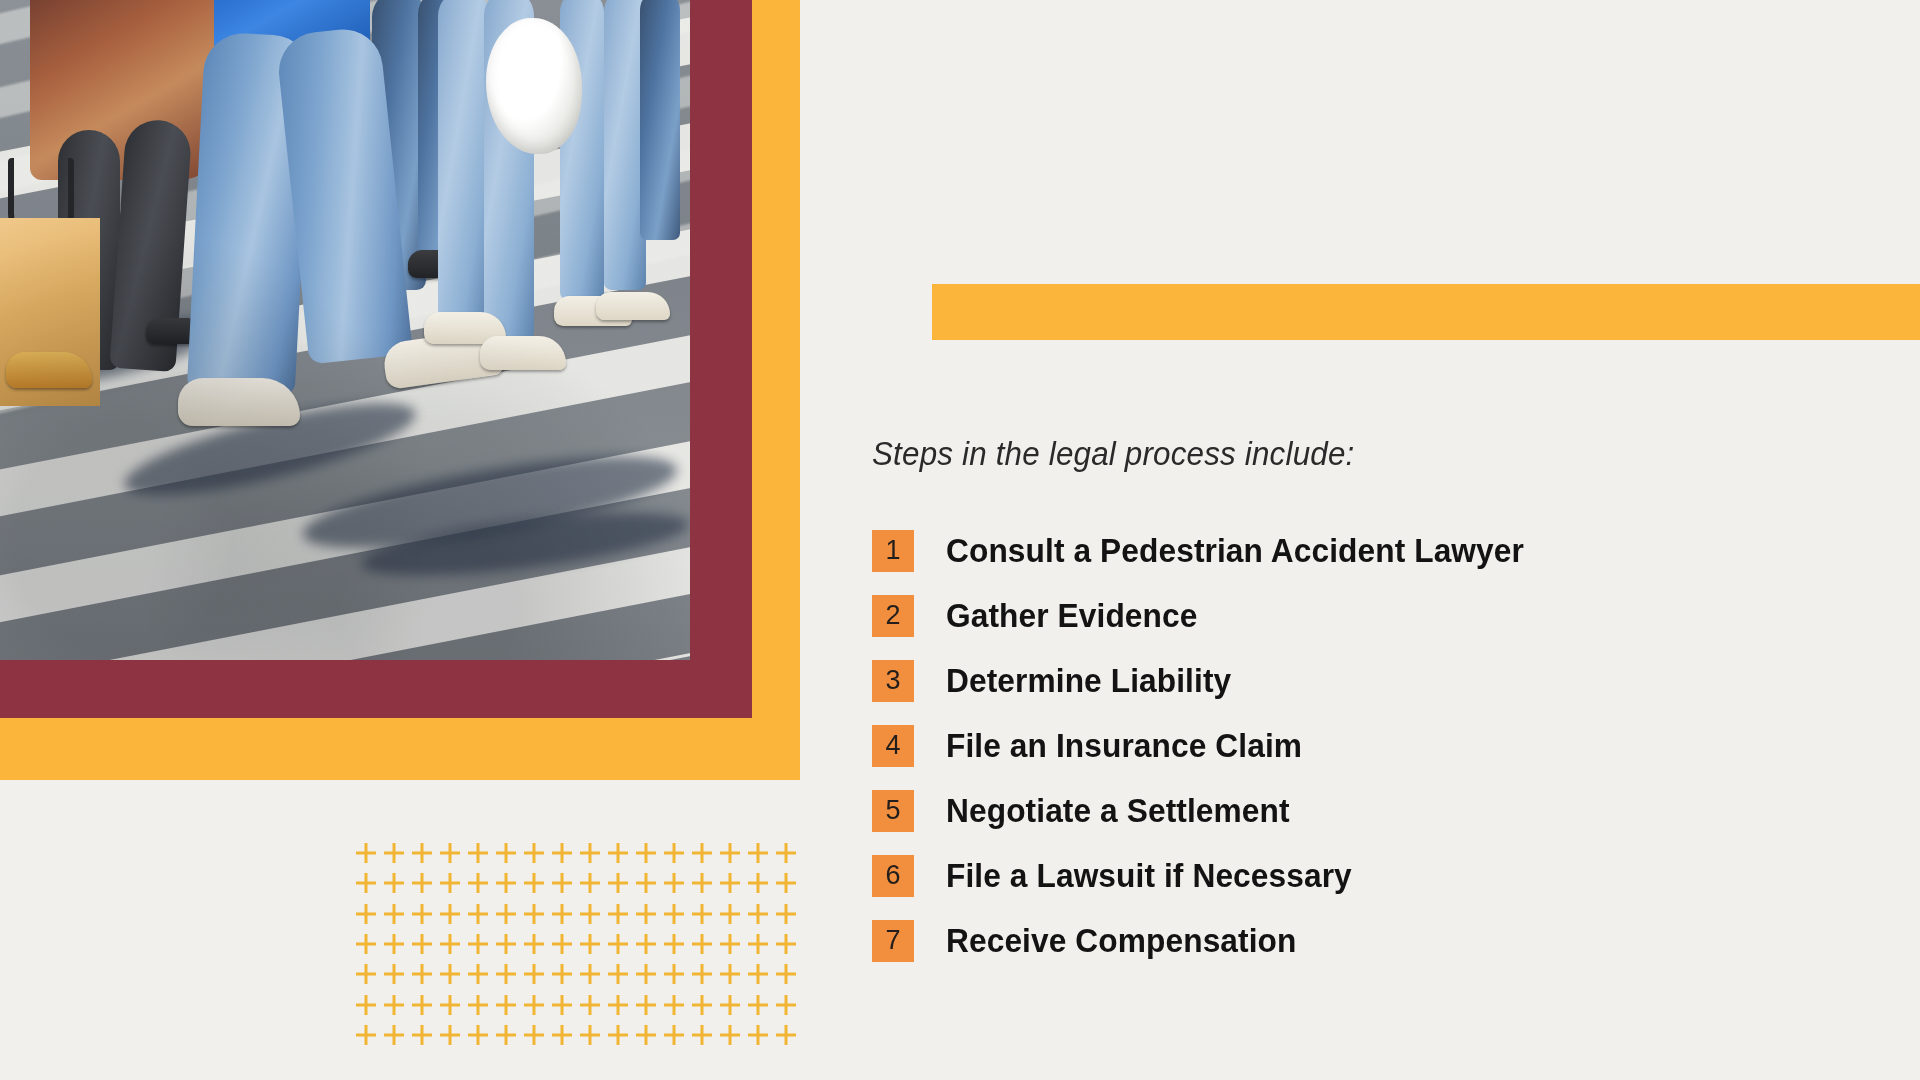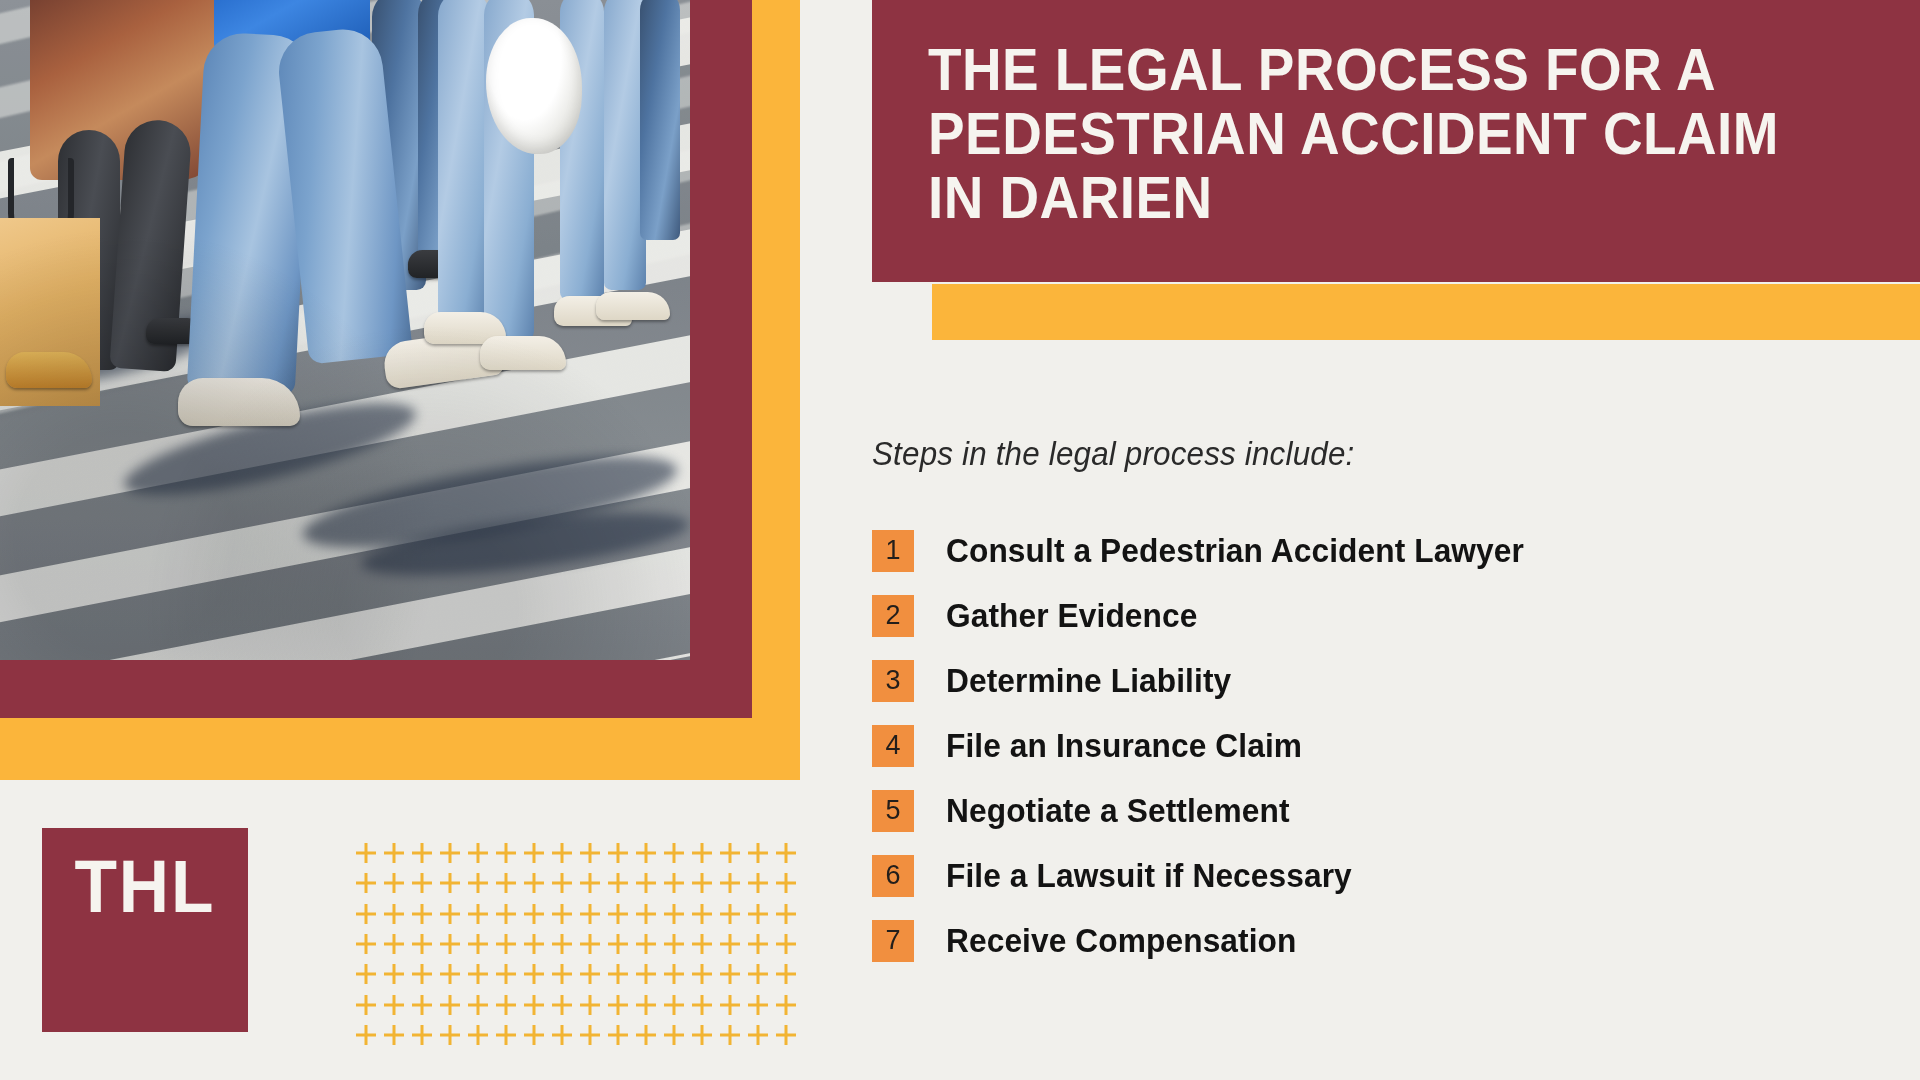--- a/index.html
+++ b/index.html
@@ -199,23 +199,20 @@
 
     <div class="leg denim-c" style="left:438px;top:-10px;width:52px;height:330px;"></div>
     <div class="leg denim-c" style="left:484px;top:-10px;width:50px;height:350px;"></div>
     <div class="bag-plastic" style="left:486px;top:18px;width:96px;height:136px;"></div>
     <div class="shoe" style="left:424px;top:312px;width:82px;height:32px;"></div>
     <div class="shoe" style="left:480px;top:336px;width:86px;height:34px;"></div>
 
     <div class="asphalt-tex"></div>
   </div>
 
-  <div class="logo-box">
-    <span class="logo-text">THL</span>
-  </div>
 
   <div class="plus-grid">
       <span class="plus"></span>
       <span class="plus"></span>
       <span class="plus"></span>
       <span class="plus"></span>
       <span class="plus"></span>
       <span class="plus"></span>
       <span class="plus"></span>
       <span class="plus"></span>
@@ -318,23 +315,20 @@
       <span class="plus"></span>
       <span class="plus"></span>
       <span class="plus"></span>
       <span class="plus"></span>
       <span class="plus"></span>
       <span class="plus"></span>
       <span class="plus"></span>
       <span class="plus"></span>
     </div>
 
-  <div class="title-block">
-    <div class="title-text">THE LEGAL PROCESS FOR A PEDESTRIAN ACCIDENT CLAIM IN DARIEN</div>
-  </div>
   <div class="yellow-bar"></div>
 
   <div class="steps-intro">Steps in the legal process include:</div>
 
   <div class="steps-list">
       <div class="step-row">
         <div class="step-badge">1</div>
         <div class="step-label">Consult a Pedestrian Accident Lawyer</div>
       </div>
       <div class="step-row">

